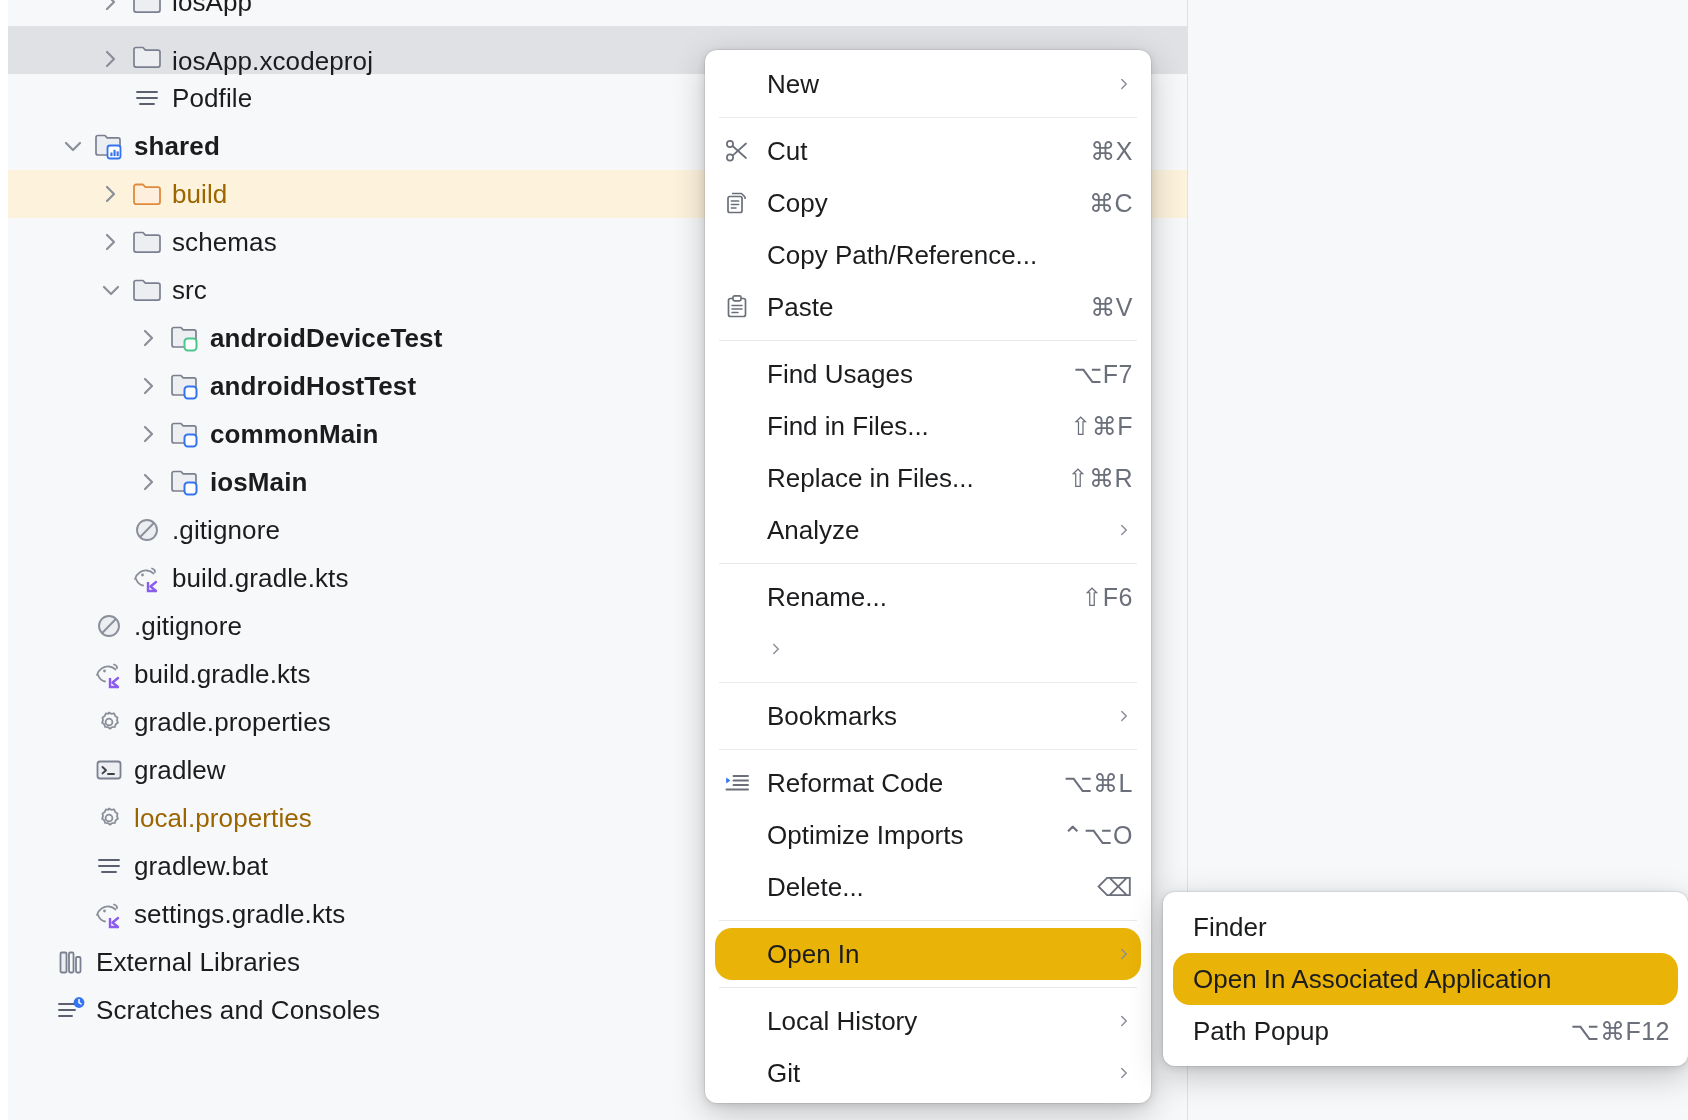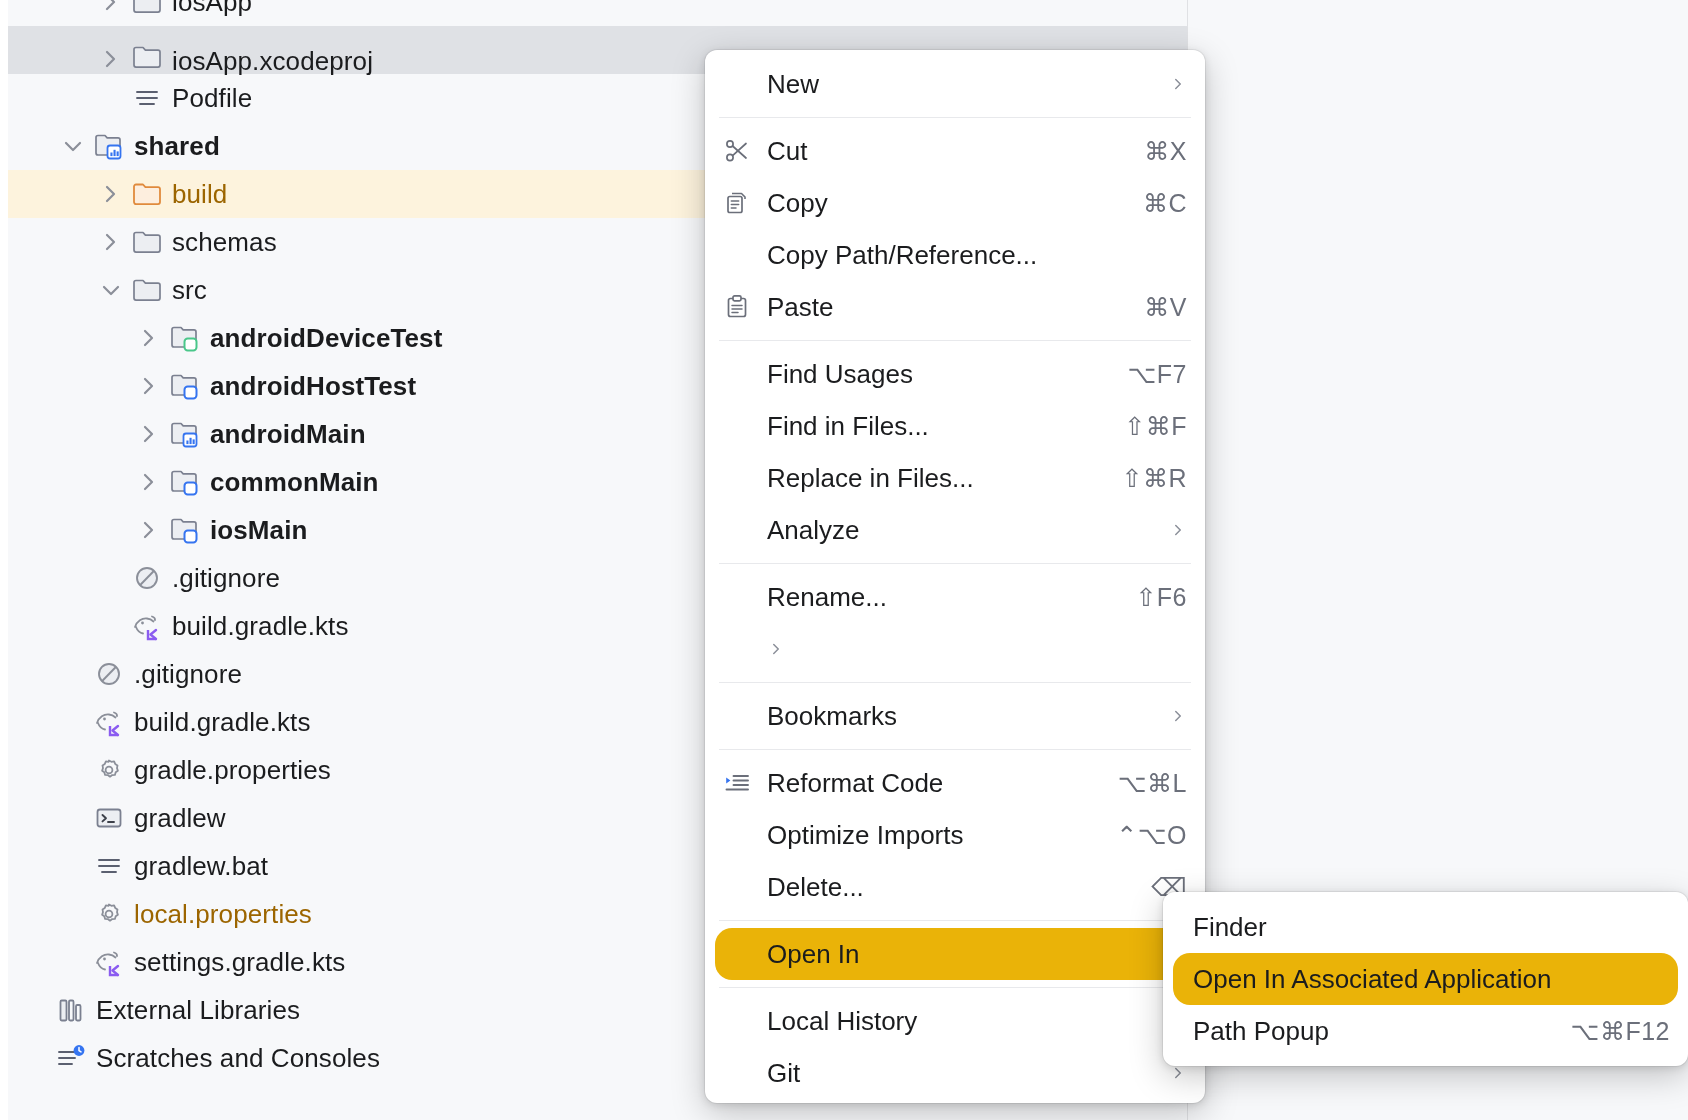--- a/index.html
+++ b/index.html
@@ -59,21 +59,21 @@
     margin-right: 8px;
   }
   .lbl { line-height: 1; }
   .lbl.bold { font-weight: bold; }
   .lbl.orange { color: #9c6500; }
 
   
   .ctx-menu {
     position: absolute;
     left: 705px; top: 50px;
-    width: 500px;
+    width: 446px;
     background: #ffffff;
     border-radius: 12px;
     box-shadow: 0 0 0 1px rgba(0,0,0,.06), 0 10px 34px rgba(0,0,0,.22), 0 2px 8px rgba(0,0,0,.12);
     padding: 8px 0 4px 0;
     overflow: hidden;
   }
   .mi {
     position: relative;
     height: 52px;
     display: flex;
@@ -268,38 +268,20 @@
         <div class="tree-row">
           <div style="width: 126px; height: 1px; flex: 0 0 auto;"></div>
           <span class="twisty">
             <svg width="30" height="30" viewBox="0 0 30 30" xmlns="http://www.w3.org/2000/svg">
               <path d="M11 8 L18 15 L11 22" fill="none" stroke="#8b8f99" stroke-width="2.2" stroke-linecap="round" stroke-linejoin="round"></path>
             </svg>
           </span>
           <span class="ic">
             <svg width="34" height="34" viewBox="0 0 34 34" xmlns="http://www.w3.org/2000/svg">
               <path d="M4 8.5a2 2 0 0 1 2-2h7l2.2 2.4H26a2 2 0 0 1 2 2V24a2 2 0 0 1-2 2H6a2 2 0 0 1-2-2z" fill="#eceef2" stroke="#7b8090" stroke-width="1.7" stroke-linejoin="round"></path>
-              <rect x="15.5" y="16.5" width="13" height="13" rx="2.5" fill="#ffffff" stroke="#3574f0" stroke-width="1.8"></rect>
-              <rect x="18.4" y="23.5" width="2.1" height="3.6" fill="#3574f0"></rect>
-              <rect x="21.5" y="20.8" width="2.1" height="6.3" fill="#3574f0"></rect>
-              <rect x="24.6" y="22.4" width="2.1" height="4.7" fill="#3574f0"></rect>
-            </svg>
-          </span>
-          <span class="lbl bold">androidMain</span>
-        </div>
-        <div class="tree-row">
-          <div style="width: 126px; height: 1px; flex: 0 0 auto;"></div>
-          <span class="twisty">
-            <svg width="30" height="30" viewBox="0 0 30 30" xmlns="http://www.w3.org/2000/svg">
-              <path d="M11 8 L18 15 L11 22" fill="none" stroke="#8b8f99" stroke-width="2.2" stroke-linecap="round" stroke-linejoin="round"></path>
-            </svg>
-          </span>
-          <span class="ic">
-            <svg width="34" height="34" viewBox="0 0 34 34" xmlns="http://www.w3.org/2000/svg">
-              <path d="M4 8.5a2 2 0 0 1 2-2h7l2.2 2.4H26a2 2 0 0 1 2 2V24a2 2 0 0 1-2 2H6a2 2 0 0 1-2-2z" fill="#eceef2" stroke="#7b8090" stroke-width="1.7" stroke-linejoin="round"></path>
               <rect x="16.5" y="17.5" width="12" height="12" rx="3.2" fill="#ffffff" stroke="#3574f0" stroke-width="2"></rect>
             </svg>
           </span>
           <span class="lbl bold">commonMain</span>
         </div>
         <div class="tree-row">
           <div style="width: 126px; height: 1px; flex: 0 0 auto;"></div>
           <span class="twisty">
             <svg width="30" height="30" viewBox="0 0 30 30" xmlns="http://www.w3.org/2000/svg">
               <path d="M11 8 L18 15 L11 22" fill="none" stroke="#8b8f99" stroke-width="2.2" stroke-linecap="round" stroke-linejoin="round"></path>
@@ -386,39 +368,39 @@
               <line x1="16" y1="21" x2="22" y2="21" stroke="#3c4049" stroke-width="1.9" stroke-linecap="round"></line>
             </svg>
           </span>
           <span class="lbl">gradlew</span>
         </div>
         <div class="tree-row">
           <div style="width: 50px; height: 1px; flex: 0 0 auto;"></div>
           <span class="twisty"></span>
           <span class="ic">
             <svg width="34" height="34" viewBox="0 0 34 34" xmlns="http://www.w3.org/2000/svg">
+              <path d="M17 7.5l2.4 1.3 2.7-.4 1.1 2.5 2.3 1.5-.5 2.7.9 2.6-2.2 1.6-.8 2.6-2.7.2-2.2 1.6-2.2-1.6-2.7-.2-.8-2.6-2.2-1.6.9-2.6-.5-2.7 2.3-1.5 1.1-2.5 2.7.4z" fill="none" stroke="#8b8f99" stroke-width="1.8" stroke-linejoin="round"></path>
+              <circle cx="17" cy="17" r="3.4" fill="none" stroke="#8b8f99" stroke-width="1.8"></circle>
+            </svg>
+          </span>
+          <span class="lbl orange">local.properties</span>
+        </div>
+        <div class="tree-row">
+          <div style="width: 50px; height: 1px; flex: 0 0 auto;"></div>
+          <span class="twisty"></span>
+          <span class="ic">
+            <svg width="34" height="34" viewBox="0 0 34 34" xmlns="http://www.w3.org/2000/svg">
               <g stroke="#5b6070" stroke-width="1.9" stroke-linecap="round">
                 <line x1="7" y1="11" x2="27" y2="11"></line>
                 <line x1="7" y1="17" x2="27" y2="17"></line>
                 <line x1="10" y1="23" x2="24" y2="23"></line>
               </g>
             </svg>
           </span>
           <span class="lbl">gradlew.bat</span>
-        </div>
-        <div class="tree-row">
-          <div style="width: 50px; height: 1px; flex: 0 0 auto;"></div>
-          <span class="twisty"></span>
-          <span class="ic">
-            <svg width="34" height="34" viewBox="0 0 34 34" xmlns="http://www.w3.org/2000/svg">
-              <path d="M17 7.5l2.4 1.3 2.7-.4 1.1 2.5 2.3 1.5-.5 2.7.9 2.6-2.2 1.6-.8 2.6-2.7.2-2.2 1.6-2.2-1.6-2.7-.2-.8-2.6-2.2-1.6.9-2.6-.5-2.7 2.3-1.5 1.1-2.5 2.7.4z" fill="none" stroke="#8b8f99" stroke-width="1.8" stroke-linejoin="round"></path>
-              <circle cx="17" cy="17" r="3.4" fill="none" stroke="#8b8f99" stroke-width="1.8"></circle>
-            </svg>
-          </span>
-          <span class="lbl orange">local.properties</span>
         </div>
         <div class="tree-row">
           <div style="width: 50px; height: 1px; flex: 0 0 auto;"></div>
           <span class="twisty"></span>
           <span class="ic">
             <svg width="34" height="34" viewBox="0 0 34 34" xmlns="http://www.w3.org/2000/svg">
               <path d="M5 18c2-6 7-9 12-8.5 3 .3 5 1.6 6.5 3" fill="none" stroke="#8b8f99" stroke-width="1.8" stroke-linecap="round"></path>
               <path d="M6 18c1.5 4 4 6 7 6.5" fill="none" stroke="#8b8f99" stroke-width="1.8" stroke-linecap="round"></path>
               <path d="M22 7.5c2 .5 3.2 2 3 3.6" fill="none" stroke="#8b8f99" stroke-width="1.8" stroke-linecap="round"></path>
               <circle cx="12.5" cy="14" r="1.4" fill="#8b8f99"></circle>

